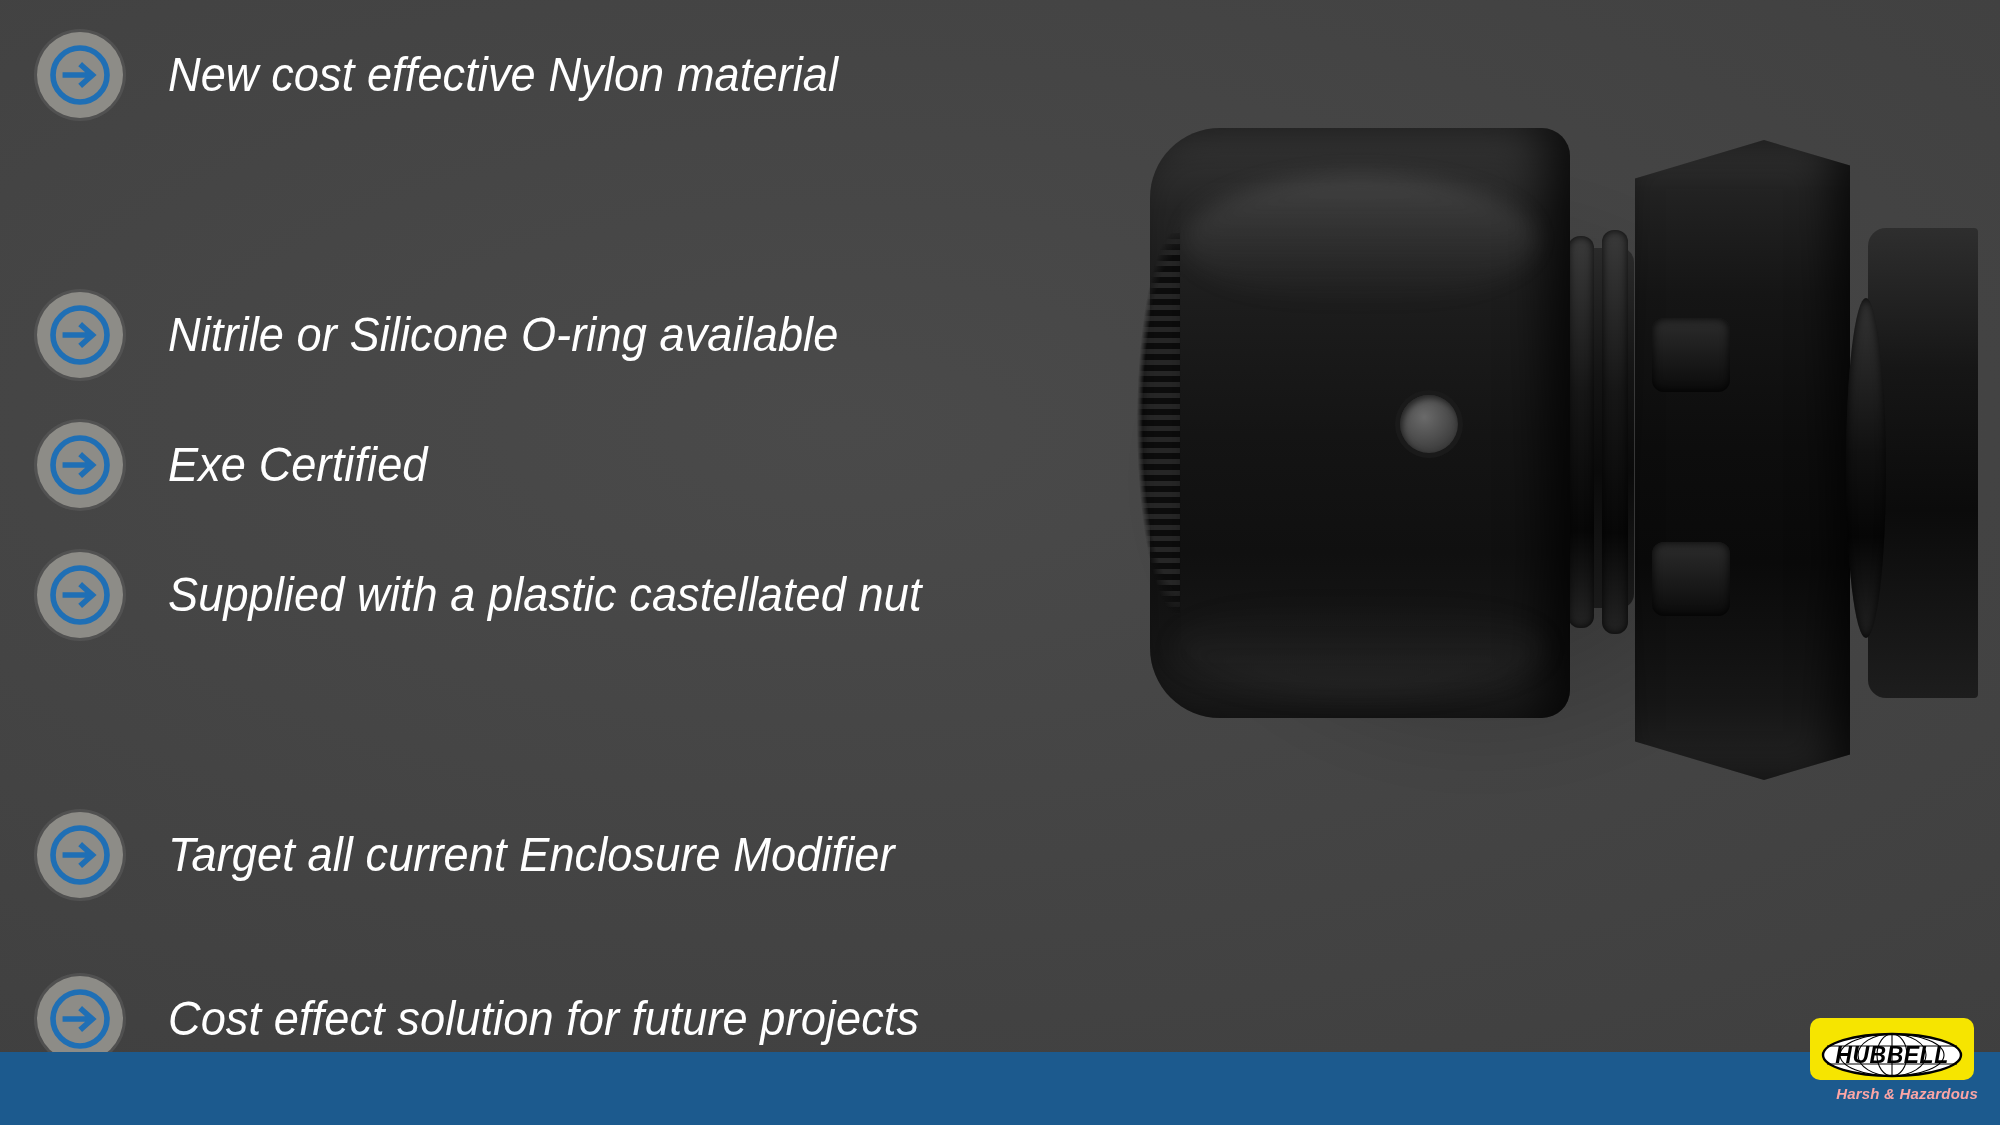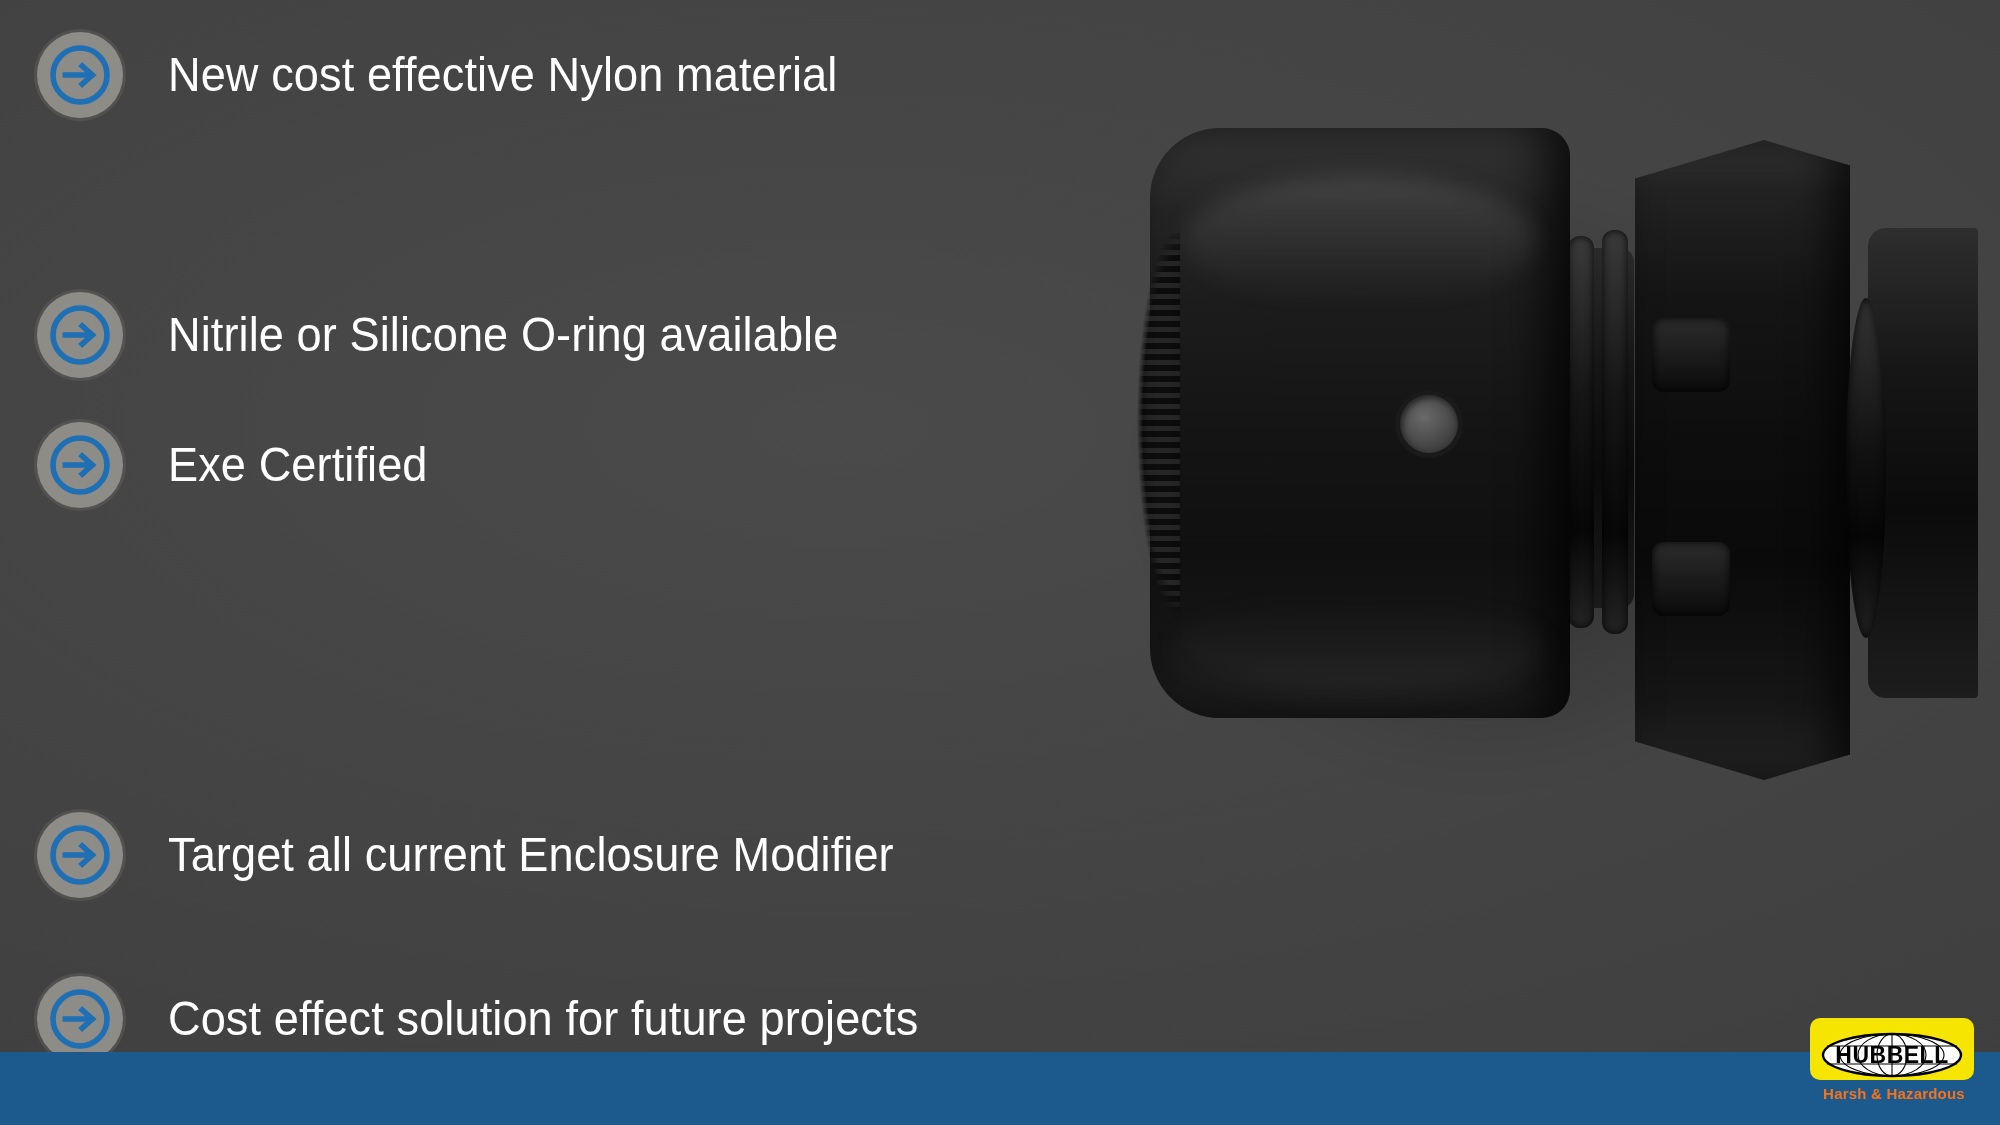--- a/index.html
+++ b/index.html
@@ -8,20 +8,21 @@
     padding: 0;
     background: #2b2b2b;
   }
   .slide {
     position: relative;
     width: 2000px;
     height: 1125px;
     overflow: hidden;
     background: #434343;
     font-family: "Liberation Sans", sans-serif;
+    font-style: italic;
   }
 
   
   .slide-bg {
     position: absolute;
     inset: 0;
     background:
       radial-gradient(120% 95% at 42% 38%, #4a4a4a 0%, #434343 48%, #3c3c3c 100%);
   }
 
@@ -253,25 +254,26 @@
     justify-content: center;
   }
   .logo-globe {
     position: relative;
     width: 148px;
     height: 50px;
   }
   .logo-globe svg { display: block; width: 148px; height: 50px; }
   .logo-tagline {
     margin-top: 5px;
-    color: #f97316;
+    color: #fca5a5;
     font-size: 15px;
     font-weight: bold;
     letter-spacing: 0.2px;
     white-space: nowrap;
+    text-align: right;
   }
 </style>
 </head>
 <body>
 
 <div class="slide">
   <div class="slide-bg"></div>
 
   <div class="bullet-list">
 
@@ -302,20 +304,30 @@
       <span class="bullet-icon">
         <span class="disc"></span>
         <svg viewBox="0 0 64 64" aria-hidden="true">
           <circle cx="32" cy="32" r="24" fill="none" stroke="#1f6fb5" stroke-width="5"></circle>
           <path d="M19 32 H41 M34 24 L43 32 L34 40" fill="none" stroke="#1f6fb5" stroke-width="5" stroke-linecap="square" stroke-linejoin="miter"></path>
         </svg>
       </span>
       <span class="bullet-text">Nitrile or Silicone O-ring available</span>
     </div>
 
+    <div class="bullet-row" style="top:536px">
+      <span class="bullet-icon">
+        <span class="disc"></span>
+        <svg viewBox="0 0 64 64" aria-hidden="true">
+          <circle cx="32" cy="32" r="24" fill="none" stroke="#1f6fb5" stroke-width="5"></circle>
+          <path d="M19 32 H41 M34 24 L43 32 L34 40" fill="none" stroke="#1f6fb5" stroke-width="5" stroke-linecap="square" stroke-linejoin="miter"></path>
+        </svg>
+      </span>
+      <span class="bullet-text">Supplied with a plastic castellated nut</span>
+    </div>
 
 
     <div class="bullet-row" style="top:796px">
       <span class="bullet-icon">
         <span class="disc"></span>
         <svg viewBox="0 0 64 64" aria-hidden="true">
           <circle cx="32" cy="32" r="24" fill="none" stroke="#1f6fb5" stroke-width="5"></circle>
           <path d="M19 32 H41 M34 24 L43 32 L34 40" fill="none" stroke="#1f6fb5" stroke-width="5" stroke-linecap="square" stroke-linejoin="miter"></path>
         </svg>
       </span>

